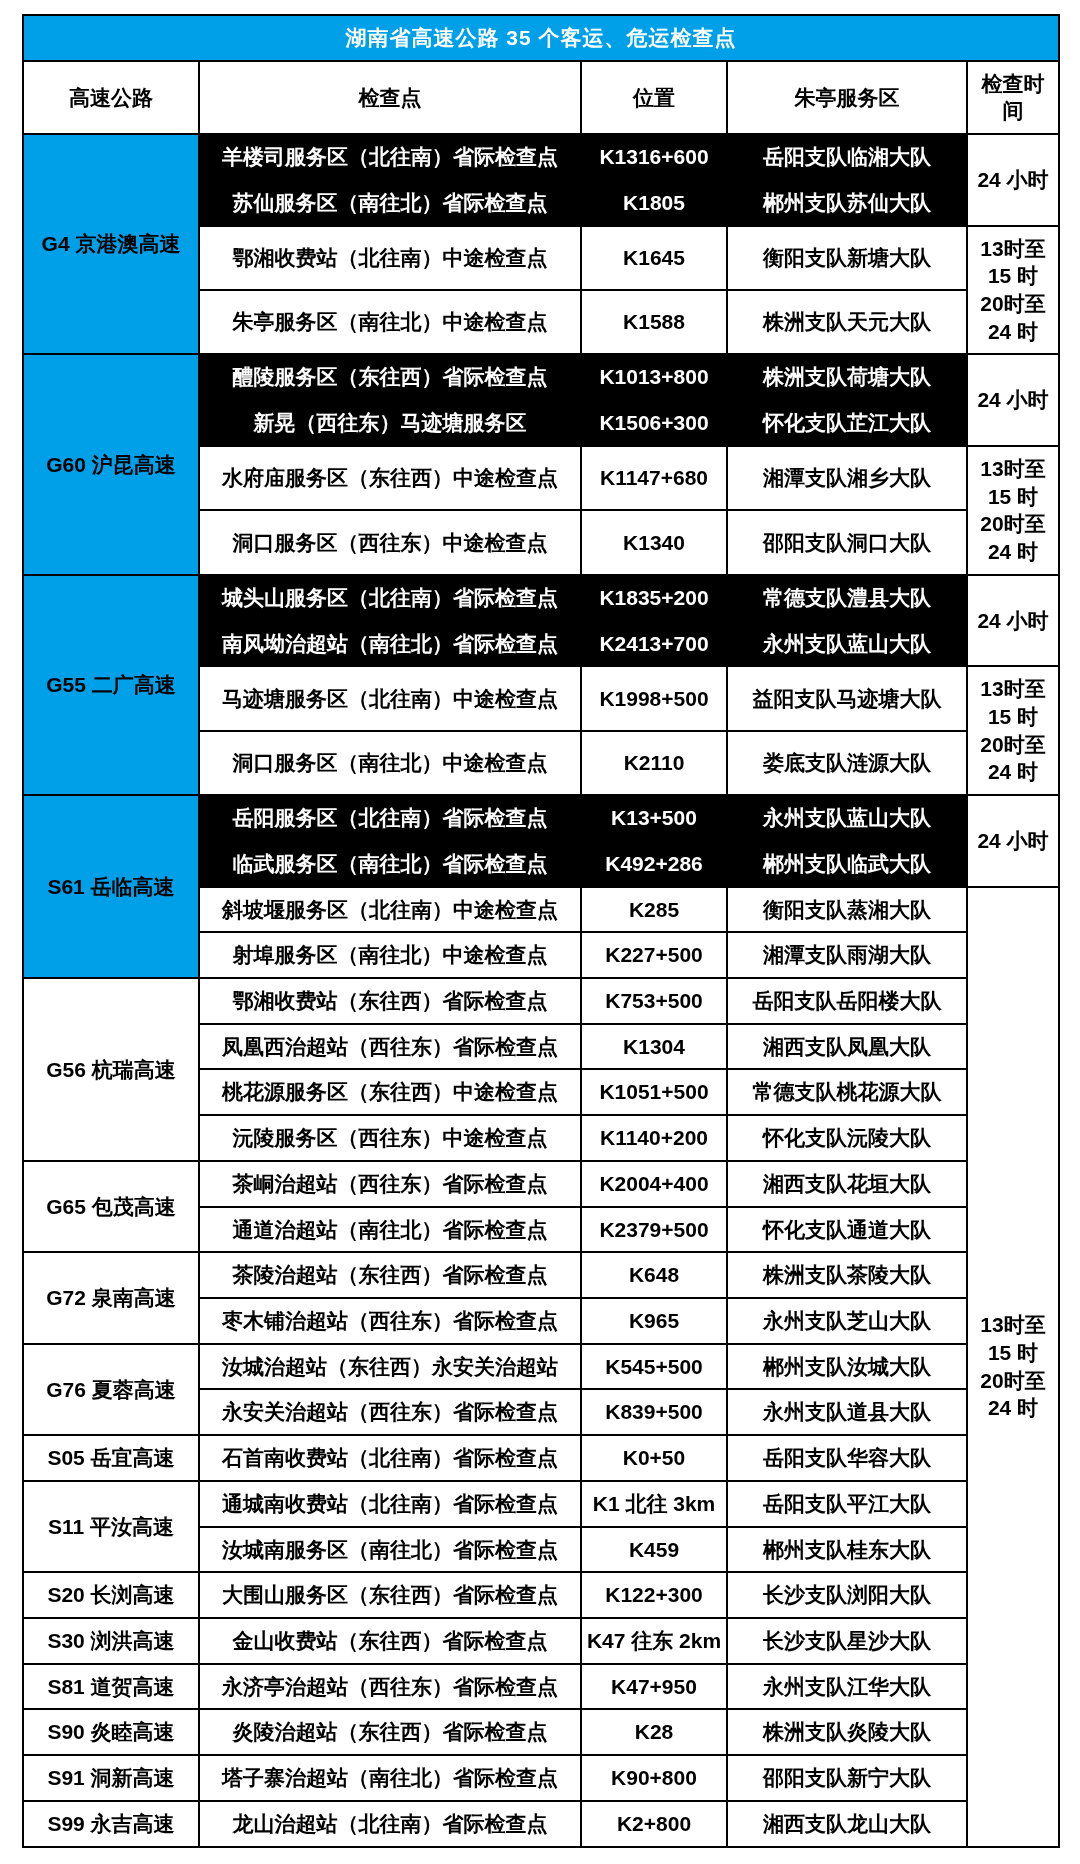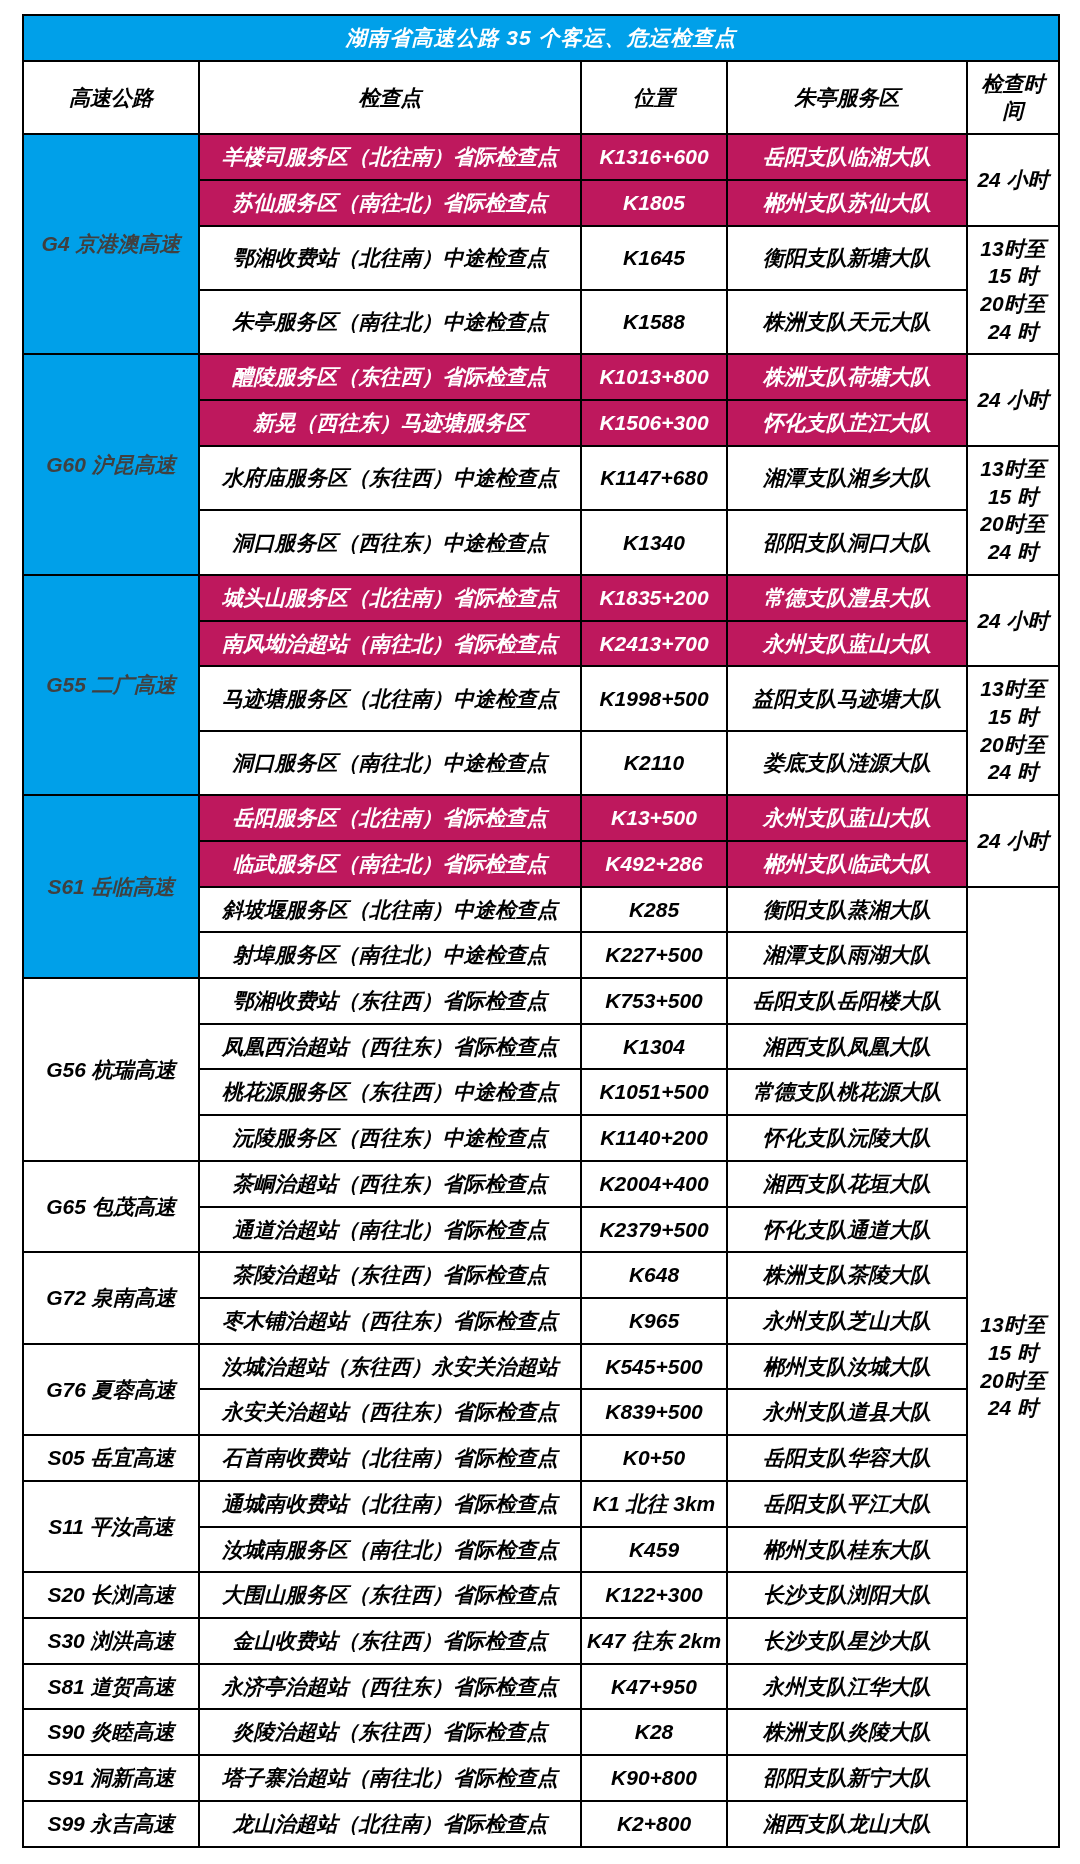--- a/index.html
+++ b/index.html
@@ -14,21 +14,20 @@
   }
   .page {
     width: 1080px;
     box-sizing: border-box;
     padding: 14px 22px 18px 22px;
   }
   table.main {
     width: 1036px;
     border-collapse: collapse;
     table-layout: fixed;
-    font-style: italic;
   }
   table.main td, table.main th {
     border: 2px solid #000;
     text-align: center;
     vertical-align: middle;
     font-size: 21px;
     font-weight: bold;
     padding: 8px 4px;
     line-height: 1.32;
   }
@@ -51,24 +50,24 @@
   .hdr-time {
     font-size: 22px;
     line-height: 1.25;
   }
   .road-cell {
     font-size: 22px;
     font-weight: bold;
   }
   .road-blue {
     background: #00a0e9;
-    color: #404040;
+    color: #000000;
   }
   .cell-red {
-    background: #be185d;
+    background: #000000;
     color: #ffffff;
   }
   .cell-white {
     background: #ffffff;
     color: #000000;
   }
   .time-cell {
     font-size: 21px;
     line-height: 1.45;
   }

